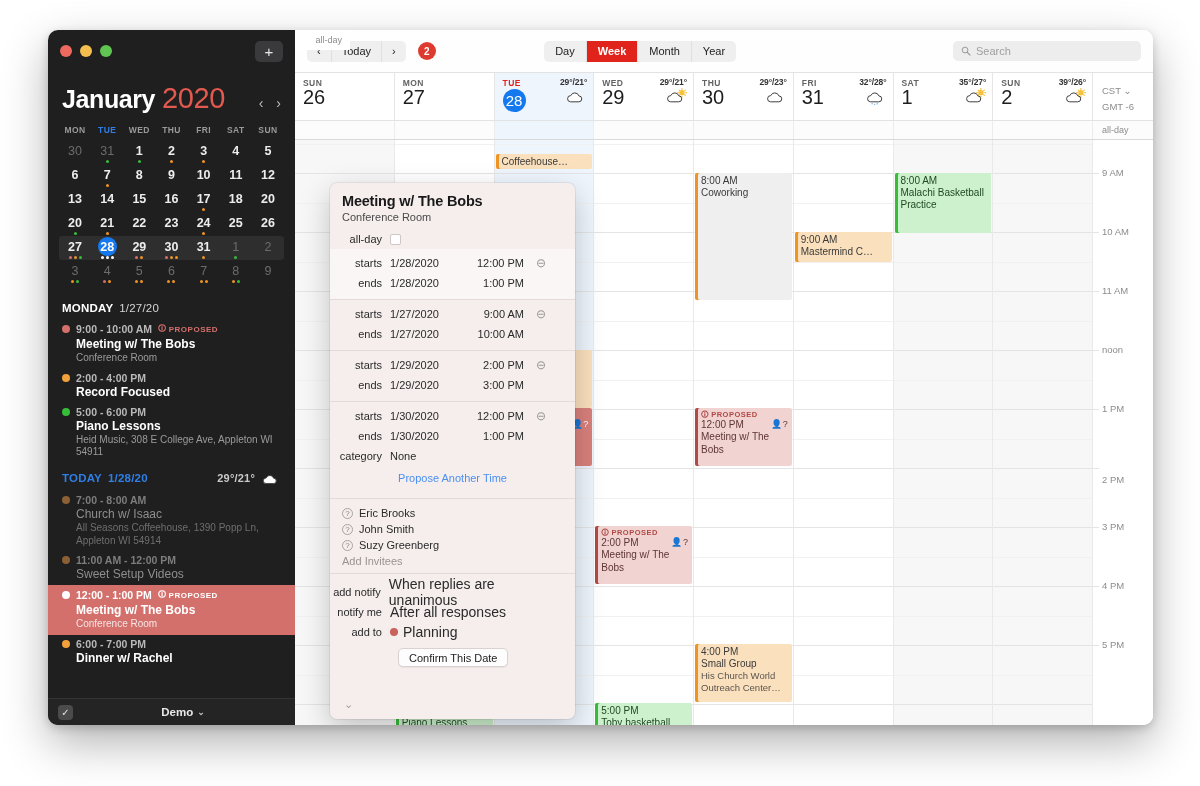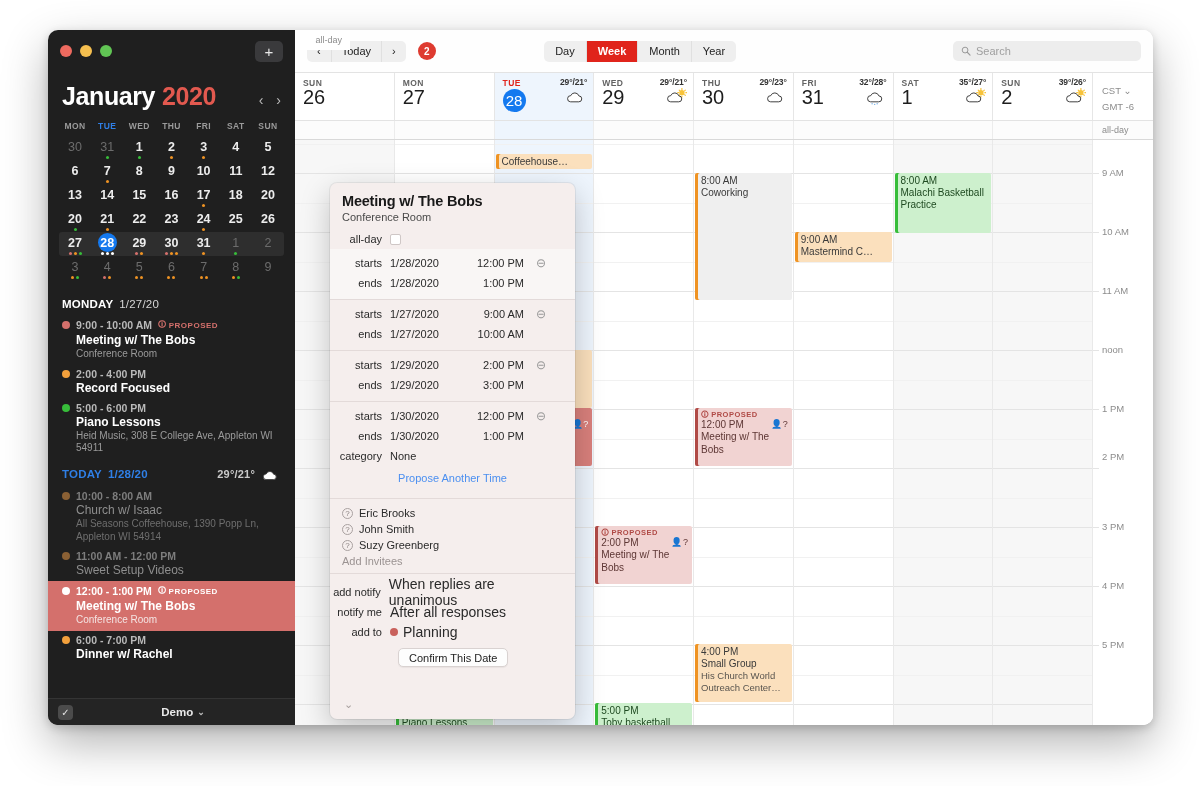--- a/index.html
+++ b/index.html
@@ -40,21 +40,21 @@
     width: 28px; height: 21px; border-radius: 5px;
     background: #3a3a3c; color: #e8e8e8;
     display: flex; align-items: center; justify-content: center;
     font-size: 15px; line-height: 1;
   }
   .month-row {
     display: flex; align-items: baseline;
     padding: 10px 14px 8px 14px;
   }
   .month-title { font-size: 25px; font-weight: 700; letter-spacing: -.4px; }
-  .year-title { font-size: 25px; font-weight: 700; color: #e2594f; margin-left: 7px; letter-spacing: -.4px;}
+  .year-title { font-size: 29px; font-weight: 400; color: #e2594f; margin-left: 7px; letter-spacing: -.4px;}
   .mini-nav { margin-left: auto; display: flex; gap: 13px; color: #bdbdbd; font-size: 14px; }
   .mini-nav span { cursor: default; }
 
   .mini-cal { padding: 0 11px; }
   .mini-head, .mini-week {
     display: grid; grid-template-columns: repeat(7, 1fr);
   }
   .mini-head div {
     text-align: center; font-size: 8.5px; font-weight: 700;
     color: #9a9a9a; letter-spacing: .4px; padding: 2px 0 5px;
@@ -425,21 +425,21 @@
           <span class="ag-temp">
             <span>29°/21°</span>
             <svg width="20" height="15.600000000000001" viewBox="0 0 26 20">
               <path d="M6.6 16.2h9.6a3.5 3.5 0 0 0 .2-7 5.1 5.1 0 0 0-9.6-.3 3.6 3.6 0 0 0-.2 7.3z" fill="#fff" stroke="#3c3c3c" stroke-width="1.15" stroke-linejoin="round"></path>
             </svg>
           </span>
         </div>
         <div class="ag-item dimmed">
           <div class="ag-line1">
             <span class="ag-bullet" style="background:#8a6034"></span>
-            <span>10:00 - 8:00 AM</span>
+            <span>7:00 - 8:00 AM</span>
           </div>
           <div class="ag-title">Church w/ Isaac</div>
           <div class="ag-loc">All Seasons Coffeehouse, 1390 Popp Ln, Appleton WI 54914</div>
         </div>
         <div class="ag-item dimmed">
           <div class="ag-line1">
             <span class="ag-bullet" style="background:#8a6034"></span>
             <span>11:00 AM - 12:00 PM</span>
           </div>
           <div class="ag-title">Sweet Setup Videos</div>
@@ -875,21 +875,21 @@
           <div class="tlabel" style="top: 33px;">9 AM</div>
           <div class="hline" style="top: 33px; right: auto; width: 6px;"></div>
           <div class="tlabel" style="top: 92px;">10 AM</div>
           <div class="hline" style="top: 92px; right: auto; width: 6px;"></div>
           <div class="tlabel" style="top: 151px;">11 AM</div>
           <div class="hline" style="top: 151px; right: auto; width: 6px;"></div>
           <div class="tlabel" style="top: 210px;">noon</div>
           <div class="hline" style="top: 210px; right: auto; width: 6px;"></div>
           <div class="tlabel" style="top: 269px;">1 PM</div>
           <div class="hline" style="top: 269px; right: auto; width: 6px;"></div>
-          <div class="tlabel" style="top: 317px;">2 PM</div>
+          <div class="tlabel" style="top: 340px;">2 PM</div>
           <div class="hline" style="top: 328px; right: auto; width: 6px;"></div>
           <div class="tlabel" style="top: 387px;">3 PM</div>
           <div class="hline" style="top: 387px; right: auto; width: 6px;"></div>
           <div class="tlabel" style="top: 446px;">4 PM</div>
           <div class="hline" style="top: 446px; right: auto; width: 6px;"></div>
           <div class="tlabel" style="top: 505px;">5 PM</div>
           <div class="hline" style="top: 505px; right: auto; width: 6px;"></div>
         </div>
       </div>
   </div>

